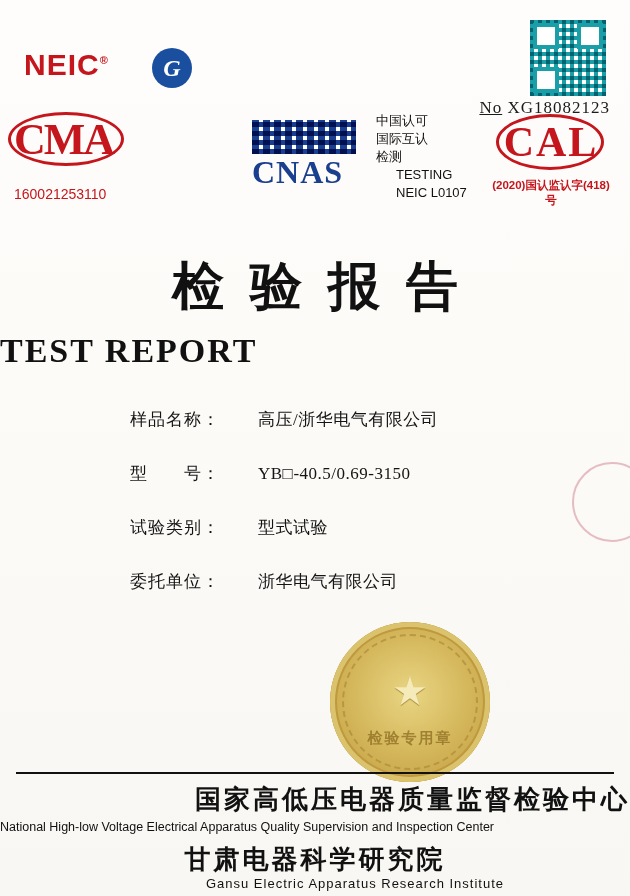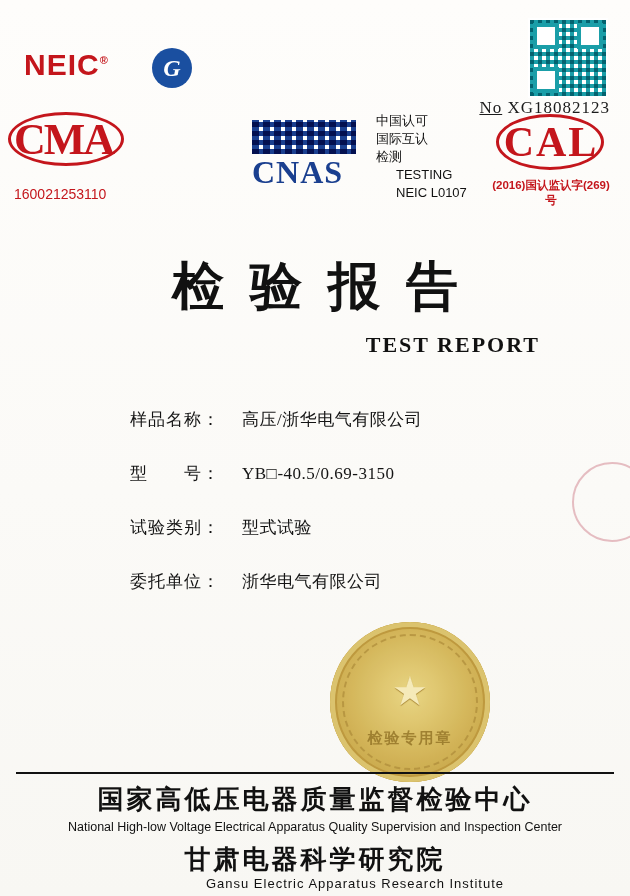--- a/index.html
+++ b/index.html
@@ -251,41 +251,42 @@
     font-weight: bold;
     letter-spacing: 26px;
     text-indent: 26px;
     color: #111;
   }
   .title-en {
     position: absolute;
     top: 332px;
     left: 0;
     width: 540px;
-    text-align: right;
-    font-family: "Liberation Serif", serif;
-    font-size: 22px;
+    text-align: left;
+    font-family: "Liberation Serif", serif;
+    font-size: 34px;
     font-weight: bold;
     letter-spacing: 2px;
     color: #111;
   }
 
   
   .fields {
     position: absolute;
     top: 408px;
     left: 130px;
     width: 420px;
   }
   .field {
     display: flex;
     align-items: baseline;
     margin-bottom: 31px;
     font-size: 17px;
     color: #141414;
+    gap: 16px;
   }
   .field .lbl {
     width: 112px;
     flex: 0 0 112px;
     letter-spacing: 1px;
   }
   .field .lbl.spaced {
     letter-spacing: 1px;
   }
   .field .val {
@@ -358,32 +359,31 @@
     top: 772px;
     width: 598px;
     height: 2px;
     background: #111;
   }
   .org-cn {
     position: absolute;
     top: 782px;
     left: 0;
     width: 630px;
-    text-align: center;
+    text-align: right;
     font-size: 26px;
     font-weight: bold;
     letter-spacing: 3px;
     color: #111;
   }
   .org-en {
     position: absolute;
     top: 820px;
     left: 0;
     width: 630px;
-    text-align: center;
     font-family: "Liberation Sans", sans-serif;
     font-size: 12.5px;
     color: #111;
     letter-spacing: 0px;
   }
   .inst-cn {
     position: absolute;
     top: 842px;
     left: 0;
     width: 630px;
@@ -447,21 +447,21 @@
       <div>检测</div>
       <div class="en">TESTING</div>
       <div class="en">NEIC L0107</div>
     </div>
 
     <div class="cal">
       <div class="cal-mark">
         <span class="ring2"></span>
         <span>CAL</span>
       </div>
-      <div class="cal-num">(2016)国认监认字(269)号</div>
+      <div class="cal-num">(2020)国认监认字(418)号</div>
     </div>
   </div>
 
   <div class="title-cn">检验报告</div>
   <div class="title-en">TEST REPORT</div>
 
   <div class="fields">
     <div class="field">
       <span class="lbl">样品名称：</span>
       <span class="val">高压/浙华电气有限公司</span>

